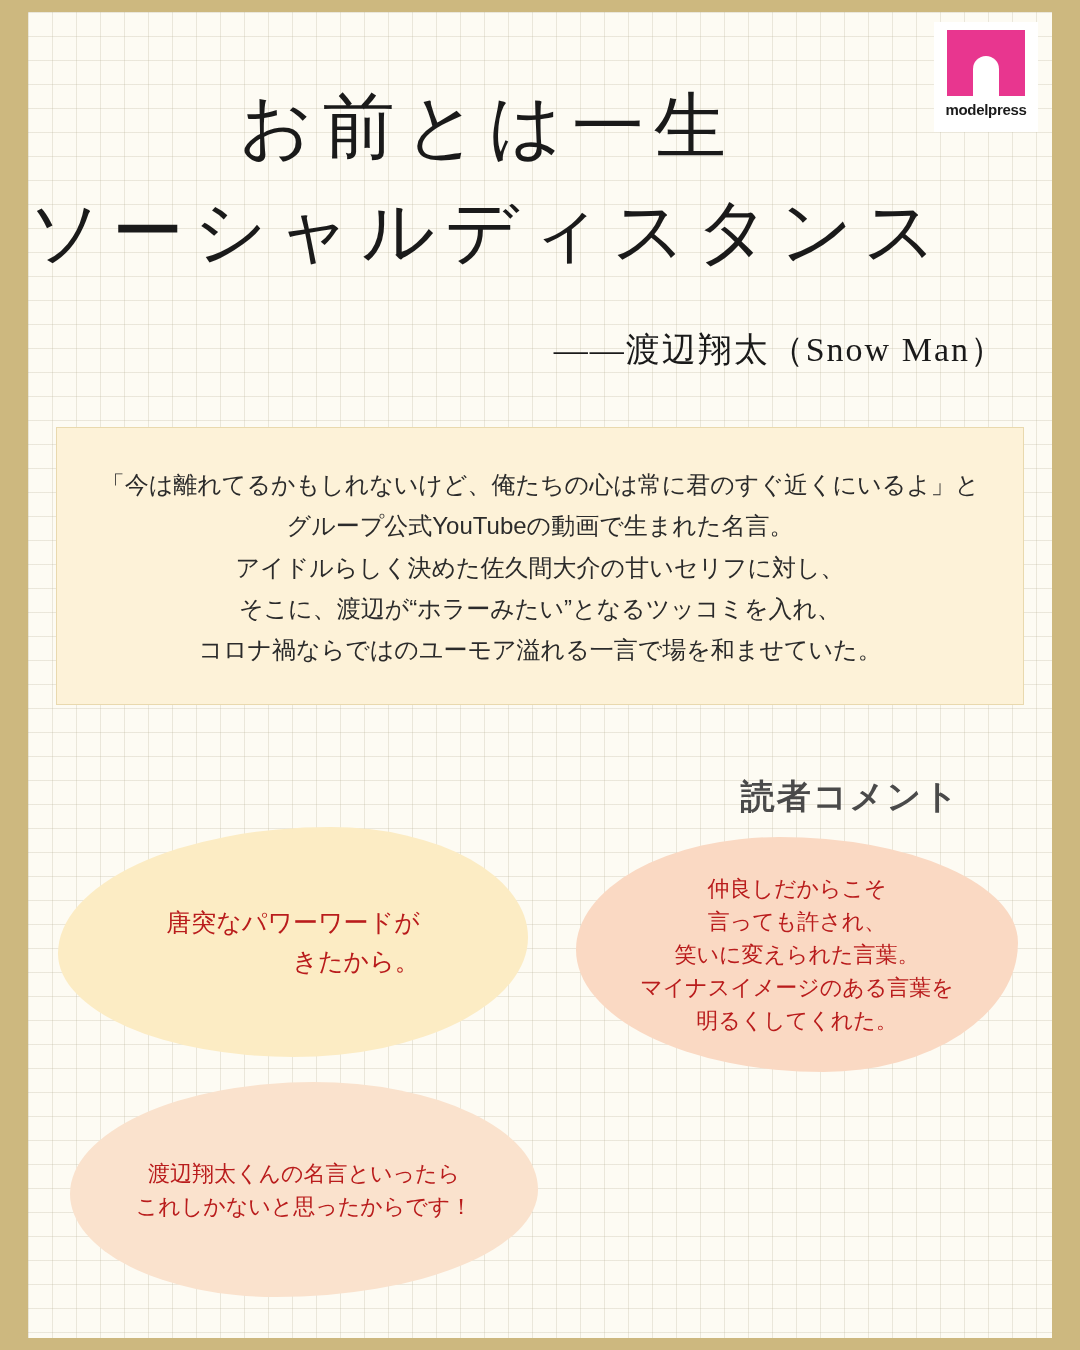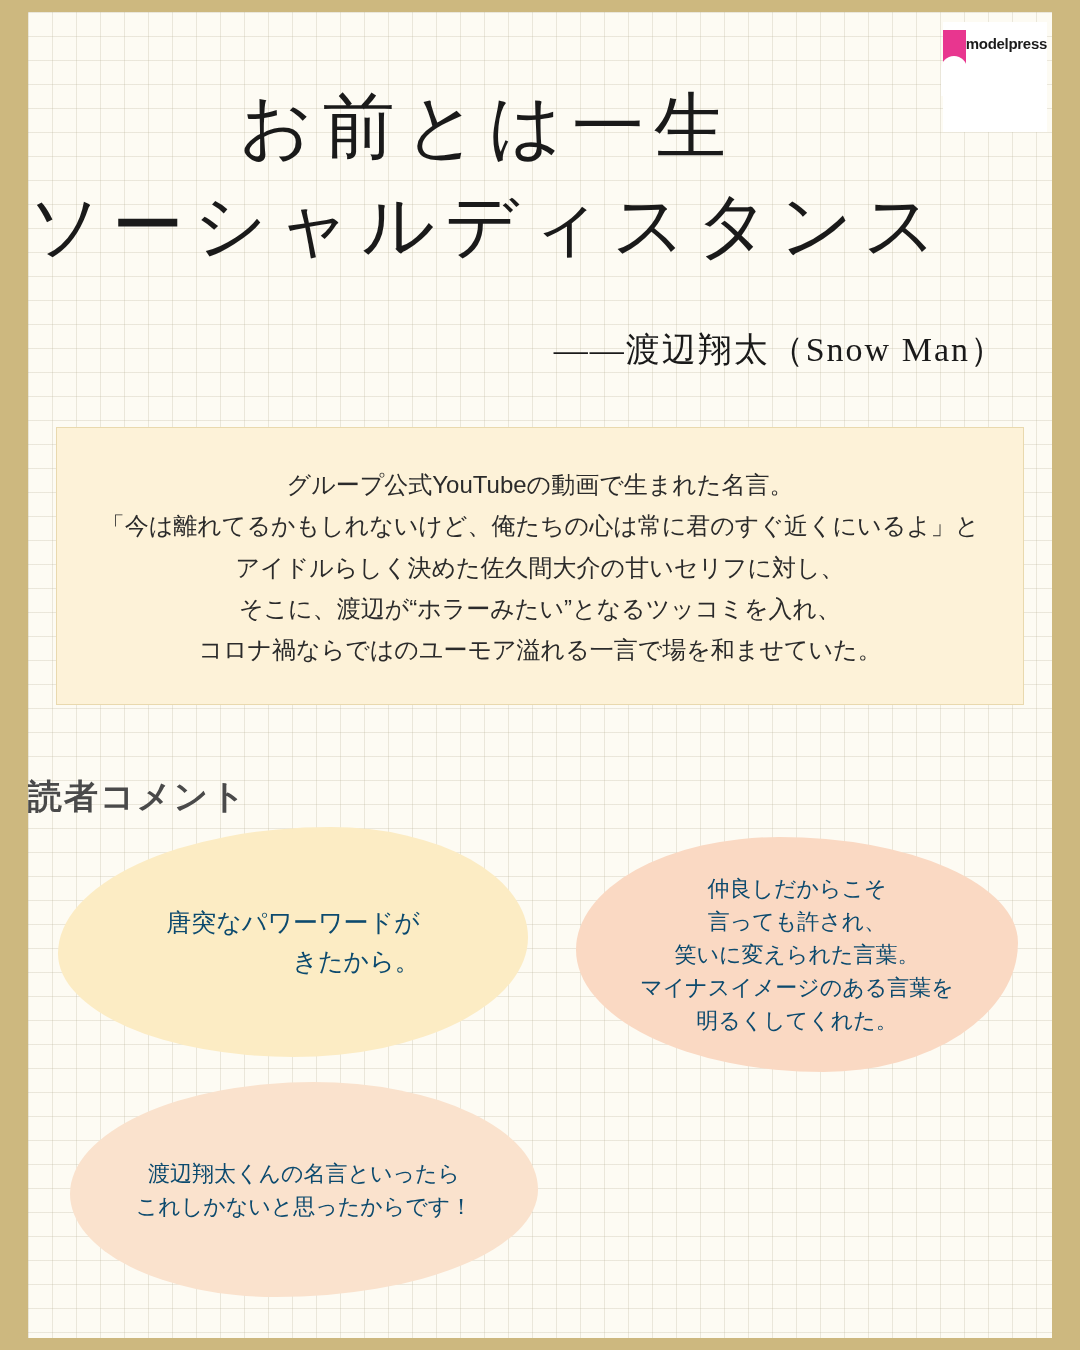--- a/index.html
+++ b/index.html
@@ -33,28 +33,28 @@
     background-image:
       linear-gradient(to right, rgba(190,185,160,0.30) 1px, transparent 1px),
       linear-gradient(to bottom, rgba(190,185,160,0.30) 1px, transparent 1px);
     background-size: 24px 24px;
     overflow: hidden;
   }
 
   
   .logo {
     position: absolute;
-    right: 5px;
+    right: 14px;
     top: 10px;
     width: 104px;
     height: 110px;
     background: #ffffff;
     display: flex;
-    flex-direction: row;
-    align-items: flex-start;
+    flex-direction: column;
+    align-items: center;
     justify-content: flex-start;
     box-sizing: border-box;
     padding-top: 8px;
   }
   .logo-mark {
     width: 78px;
     height: 66px;
     background: #e8368f;
     position: relative;
   }
@@ -93,21 +93,21 @@
     letter-spacing: 10px;
     line-height: 1.15;
     white-space: nowrap;
   }
   .headline .line2 {
     font-family: "Liberation Serif", serif;
     font-size: 72px;
     letter-spacing: 10px;
     line-height: 1.2;
     white-space: nowrap;
-    margin-top: 14px;
+    margin-top: 20px;
   }
 
   .attribution {
     position: absolute;
     right: 46px;
     top: 315px;
     font-family: "Liberation Serif", serif;
     font-size: 34px;
     letter-spacing: 2px;
     color: #1a1a1a;
@@ -132,42 +132,42 @@
     color: #2b2b2b;
     white-space: nowrap;
   }
 
   
   .section-title {
     position: absolute;
     left: 0;
     top: 762px;
     width: 932px;
-    text-align: left;
+    text-align: right;
     font-size: 34px;
     font-weight: bold;
     color: #4a4a4a;
     letter-spacing: 2px;
   }
 
   
   .blob {
     position: absolute;
     display: flex;
     align-items: center;
     justify-content: center;
     text-align: center;
     box-sizing: border-box;
     padding: 18px;
   }
   .blob p {
     margin: 16px;
     font-size: 25px;
     line-height: 1.55;
-    color: #0c4a6e;
+    color: #b91c1c;
   }
   .blob.small p { font-size: 22px; line-height: 1.5; }
 
   .blob-1 {
     left: 30px;
     top: 815px;
     width: 470px;
     height: 230px;
     background: #fcecc4;
     border-radius: 58% 42% 50% 50% / 55% 48% 52% 45%;
@@ -210,22 +210,22 @@
     </div>
 
     <div class="headline">
       <div class="line1">お前とは一生</div>
       <div class="line2">ソーシャルディスタンス</div>
     </div>
 
     <div class="attribution">――渡辺翔太（Snow Man）</div>
 
     <div class="desc-box">
+      <div class="desc-line">「今は離れてるかもしれないけど、俺たちの心は常に君のすぐ近くにいるよ」と</div>
       <div class="desc-line">グループ公式YouTubeの動画で生まれた名言。</div>
-      <div class="desc-line">「今は離れてるかもしれないけど、俺たちの心は常に君のすぐ近くにいるよ」と</div>
       <div class="desc-line">アイドルらしく決めた佐久間大介の甘いセリフに対し、</div>
       <div class="desc-line">そこに、渡辺が“ホラーみたい”となるツッコミを入れ、</div>
       <div class="desc-line">コロナ禍ならではのユーモア溢れる一言で場を和ませていた。</div>
     </div>
 
     <div class="section-title">読者コメント</div>
 
     <div class="blob blob-1">
       <p>唐突なパワーワードが<br>きたから。</p>
     </div>

